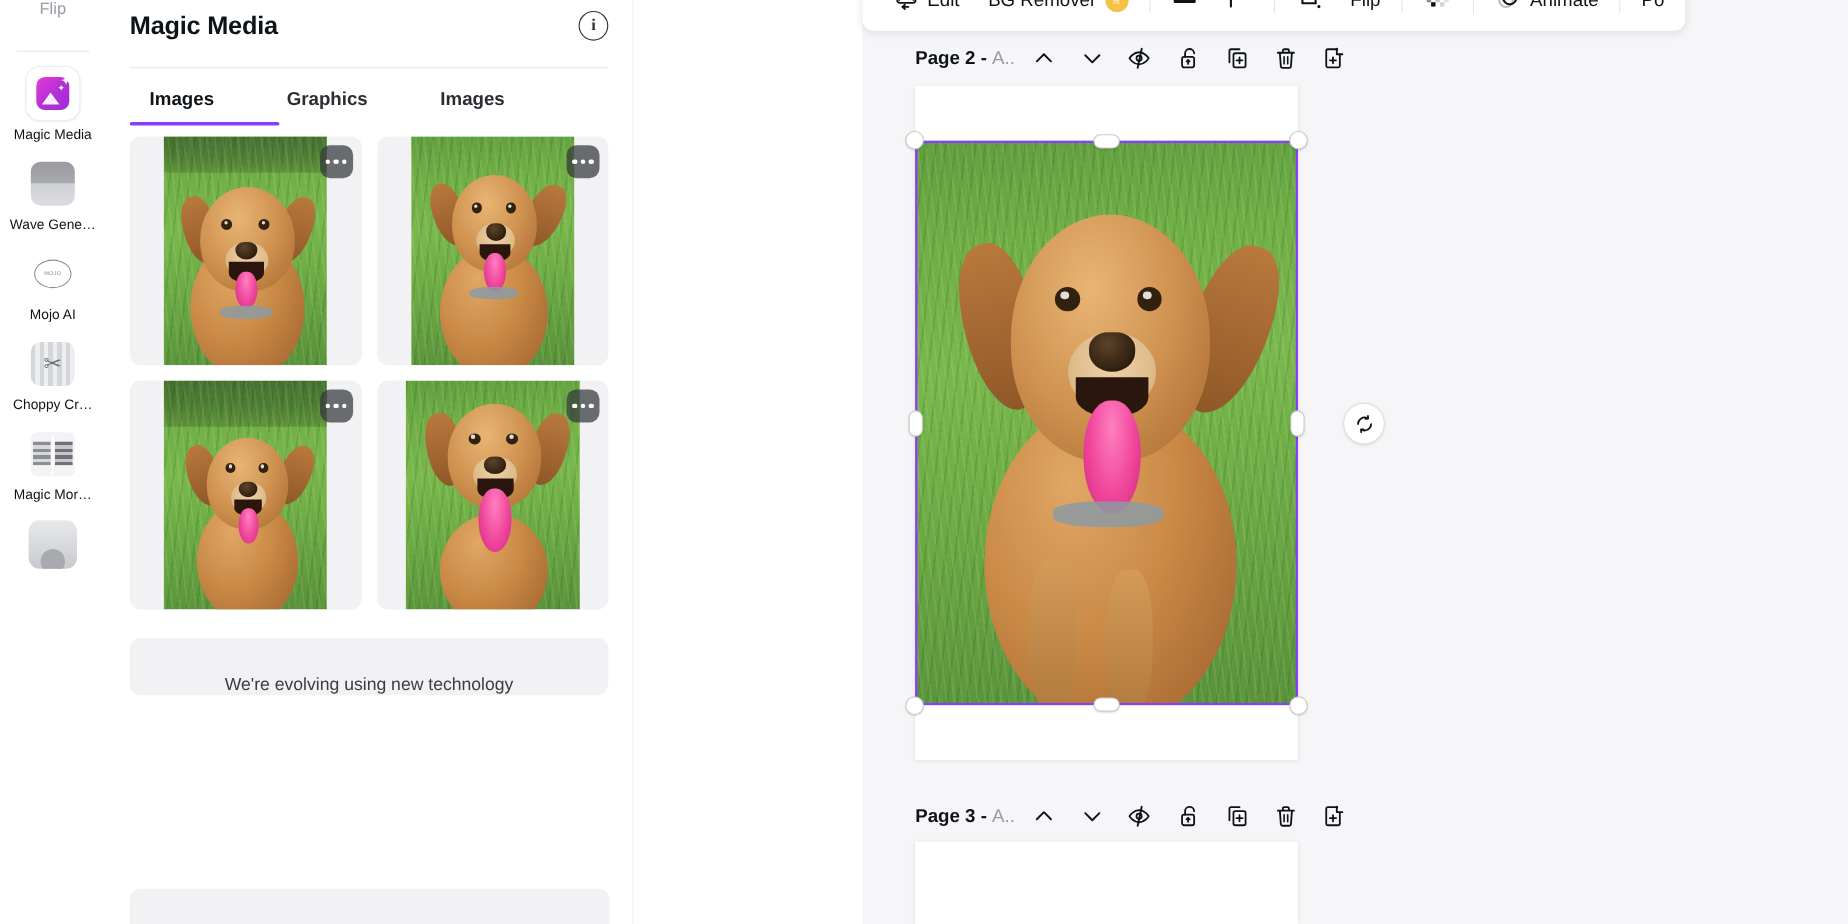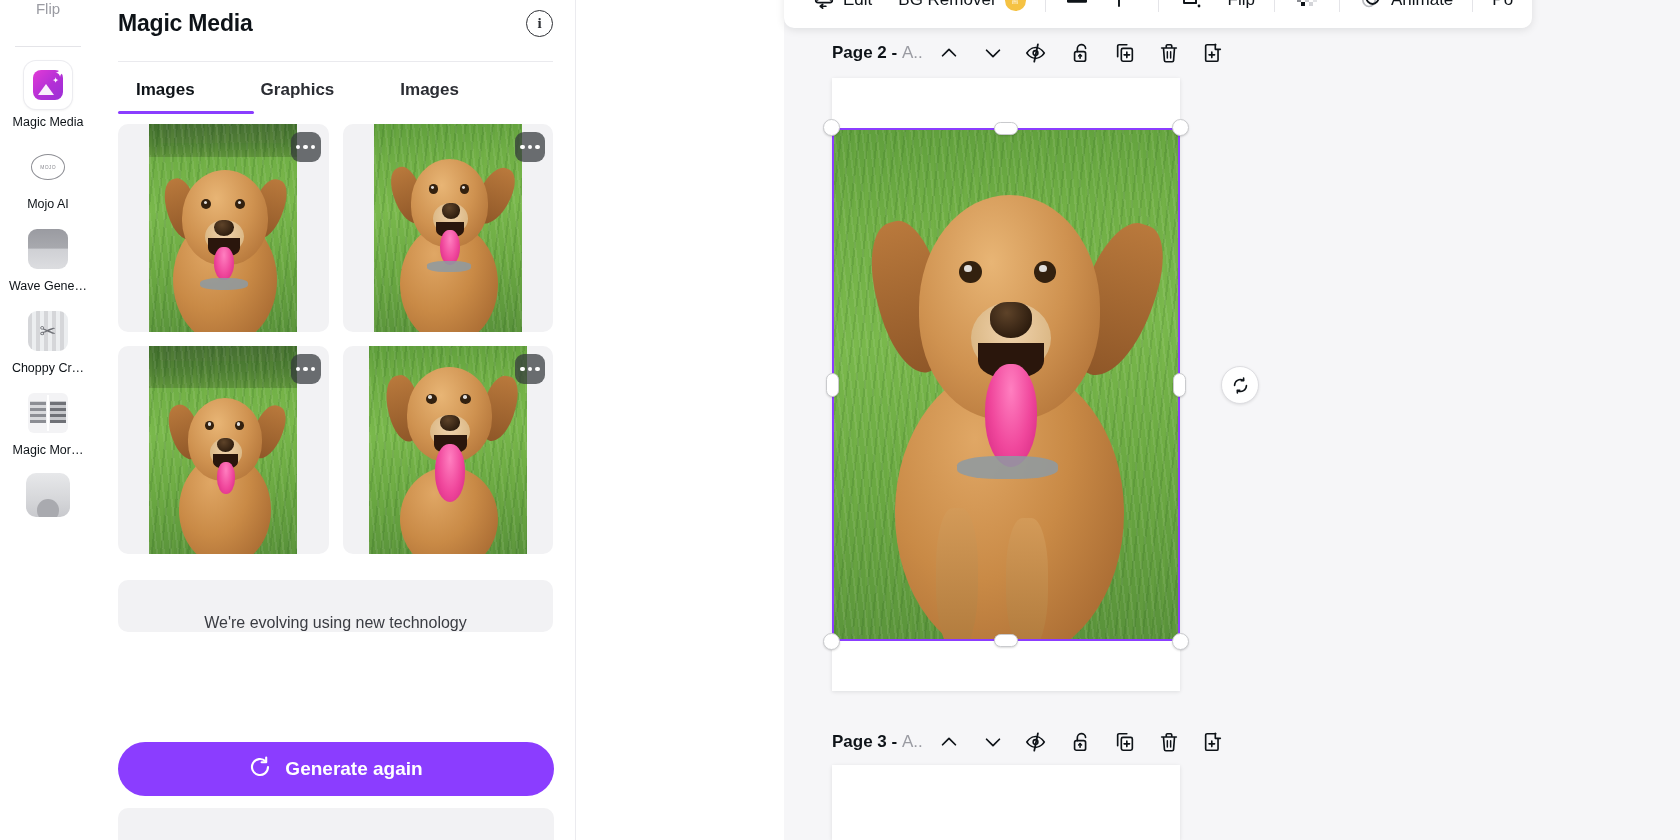--- a/index.html
+++ b/index.html
@@ -237,30 +237,30 @@
         <div class="mm-sq">
             <span class="mm-star">✦</span>
             <span class="mm-star2">✦</span>
           </div>
       </div>
       <div class="rail-label">Magic Media</div>
     </div>
 
     <div class="rail-item">
       <div class="rail-ico ico-plain">
-        <div class="mojo-blob">MOJO</div>
-      </div>
-      <div class="rail-label">Mojo AI</div>
+        <div class="wave-tile"></div>
+      </div>
+      <div class="rail-label">Wave Gene…</div>
     </div>
 
     <div class="rail-item">
       <div class="rail-ico ico-plain">
-        <div class="wave-tile"></div>
-      </div>
-      <div class="rail-label">Wave Gene…</div>
+        <div class="mojo-blob">MOJO</div>
+      </div>
+      <div class="rail-label">Mojo AI</div>
     </div>
 
 
     <div class="rail-item">
       <div class="rail-ico ico-plain">
         <div class="choppy-tile">
             <span class="choppy-g">✂</span>
           </div>
       </div>
       <div class="rail-label">Choppy Cr…</div>
@@ -400,29 +400,20 @@
       </div>
     </div>
 
 
     <div class="evolve">
       <span>We're evolving using new technology</span>
     </div>
 
     <div class="gen-sub"></div>
 
-    <button class="gen-btn">
-      <span>
-        <svg width="22" height="22" viewBox="0 0 22 22">
-            <path d="M19 11a8 8 0 1 1-2.4-5.7" fill="none" stroke="#fff" stroke-width="2.1" stroke-linecap="round"></path>
-            <path d="M17.2 1.6v4.6h-4.6" fill="none" stroke="#fff" stroke-width="2.1" stroke-linecap="round" stroke-linejoin="round"></path>
-          </svg>
-      </span>
-      <span>Generate again</span>
-    </button>
   </div>
 
   <div class="canvas-area">
     <div class="left-gutter"></div>
 
     <div class="toolbar">
       <div class="tb-item">
         <span>
           <svg width="22" height="22" viewBox="0 0 24 24">
               <rect x="3" y="3" width="18" height="14" rx="2.5" fill="none" stroke="#0e1318" stroke-width="1.9"></rect>

